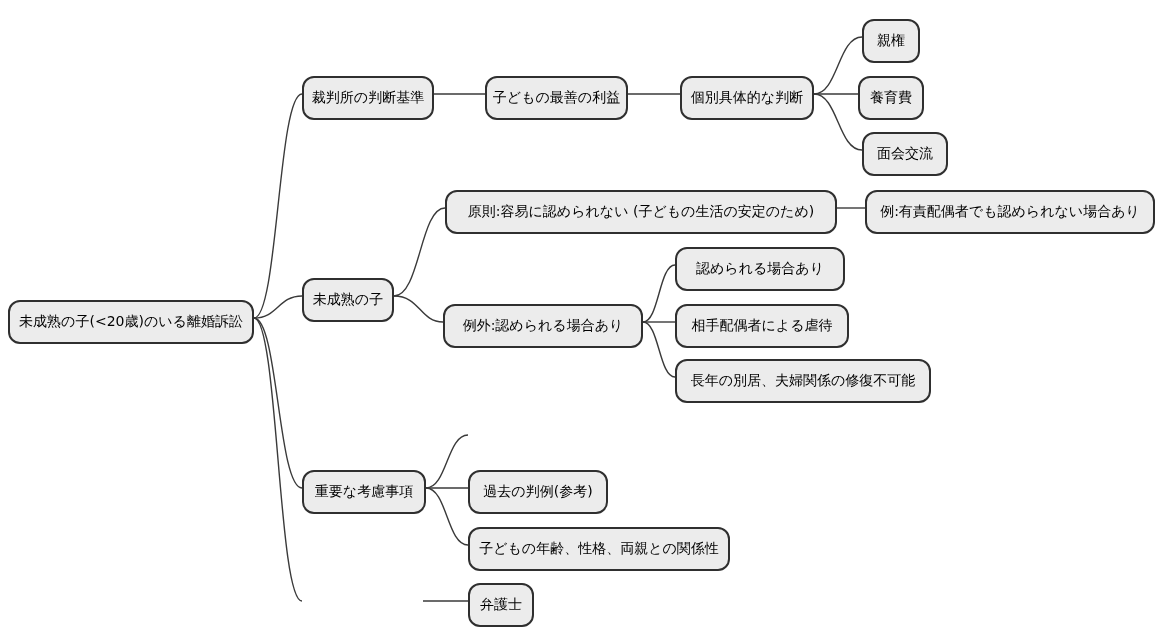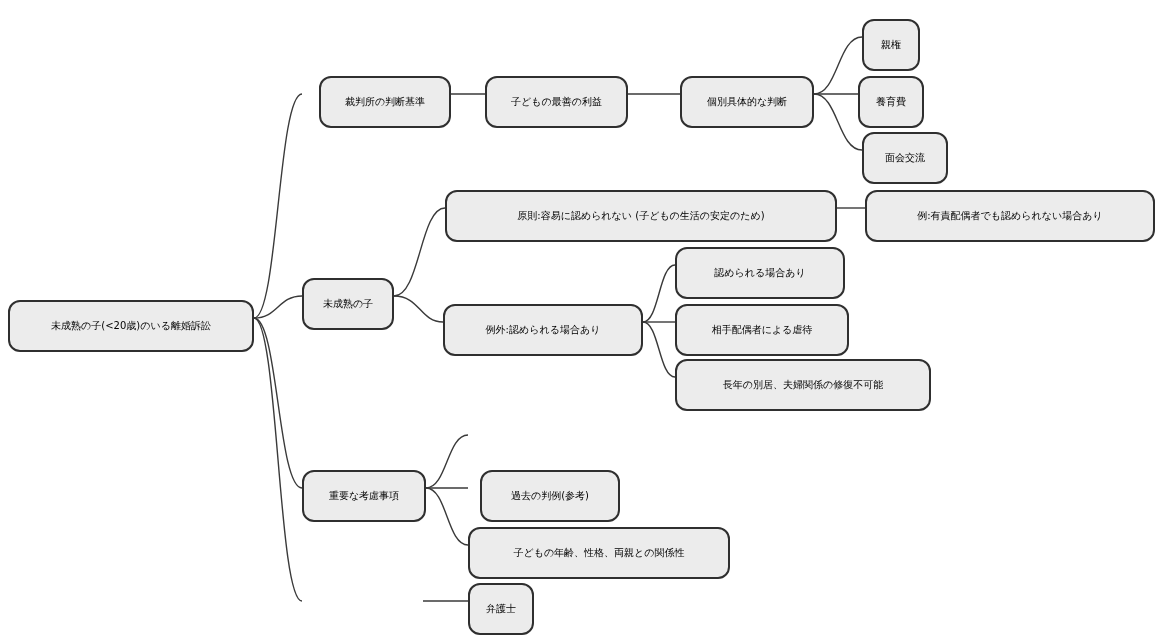--- a/index.html
+++ b/index.html
@@ -26,28 +26,28 @@
     width: 1160px; height: 640px;
     pointer-events: none;
   }
   svg.links path {
     fill: none;
     stroke: var(--link);
     stroke-width: 1.4;
   }
   .node {
     position: absolute;
-    height: 52px;
+    height: 44px;
     display: flex;
     align-items: center;
     justify-content: center;
     background: var(--node-fill);
     border: 2px solid var(--node-border);
     border-radius: 12px;
-    font-size: 10px;
+    font-size: 14px;
     color: var(--text);
     white-space: nowrap;
     padding: 8px 6px;
     cursor: pointer;
   }
 </style>
 </head>
 <body>
 
 <div class="canvas">
@@ -69,34 +69,34 @@
     <path d="M643,322 L675,322"></path>
     <path d="M643,322 C659,322 659,377 675,377"></path>
     <path d="M426,488 C447,488 447,435 468,435"></path>
     <path d="M426,488 L468,488"></path>
     <path d="M426,488 C447,488 447,545 468,545"></path>
     <path d="M423,601 L468,601"></path>
   </svg>
 
   <div class="node" style="left:8px;   top:300px; width:246px">未成熟の子(&lt;20歳)のいる離婚訴訟</div>
 
-  <div class="node" style="left:319px; top:76px;  width:132px">裁判所の判断基準</div>
+  <div class="node" style="left:302px; top:76px;  width:132px">裁判所の判断基準</div>
   <div class="node" style="left:680px; top:76px;  width:134px">個別具体的な判断</div>
   <div class="node" style="left:485px; top:76px;  width:143px">子どもの最善の利益</div>
   <div class="node" style="left:862px; top:19px;  width:58px">親権</div>
   <div class="node" style="left:858px; top:76px;  width:66px">養育費</div>
   <div class="node" style="left:862px; top:132px; width:86px">面会交流</div>
 
   <div class="node" style="left:302px; top:278px; width:92px">未成熟の子</div>
   <div class="node" style="left:865px; top:190px; width:290px">例:有責配偶者でも認められない場合あり</div>
   <div class="node" style="left:445px; top:190px; width:392px">原則:容易に認められない (子どもの生活の安定のため)</div>
   <div class="node" style="left:443px; top:304px; width:200px">例外:認められる場合あり</div>
   <div class="node" style="left:675px; top:247px; width:170px">認められる場合あり</div>
   <div class="node" style="left:675px; top:304px; width:174px">相手配偶者による虐待</div>
   <div class="node" style="left:675px; top:359px; width:256px">長年の別居、夫婦関係の修復不可能</div>
 
   <div class="node" style="left:302px; top:470px; width:124px">重要な考慮事項</div>
-  <div class="node" style="left:480px; top:470px; width:140px">過去の判例(参考)</div>
+  <div class="node" style="left:468px; top:470px; width:140px">過去の判例(参考)</div>
   <div class="node" style="left:468px; top:527px; width:262px">子どもの年齢、性格、両親との関係性</div>
 
   <div class="node" style="left:468px; top:583px; width:66px">弁護士</div>
 
 </div>
 
 </body></html>

